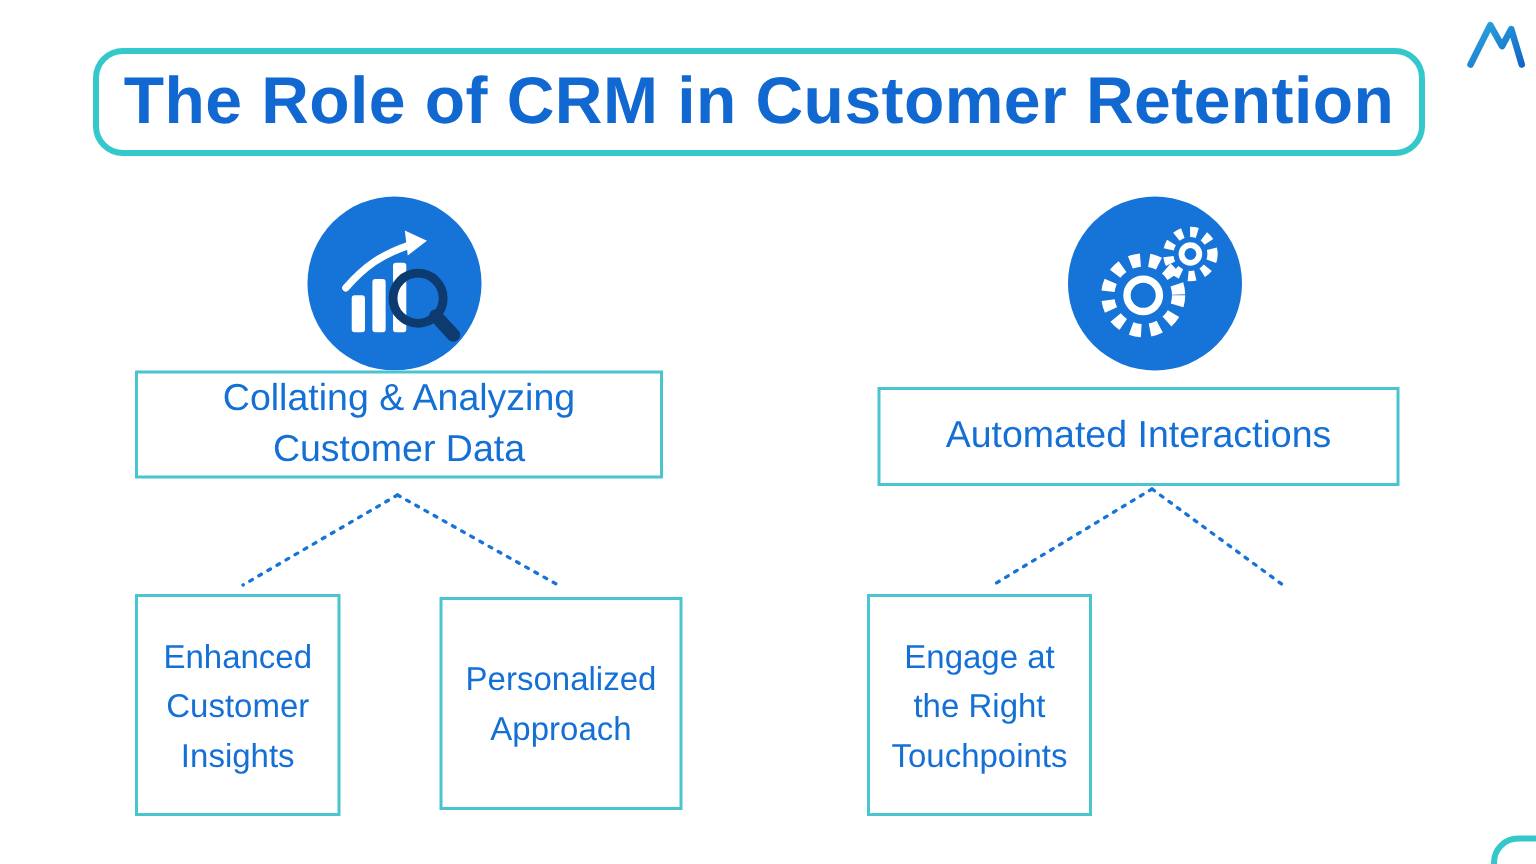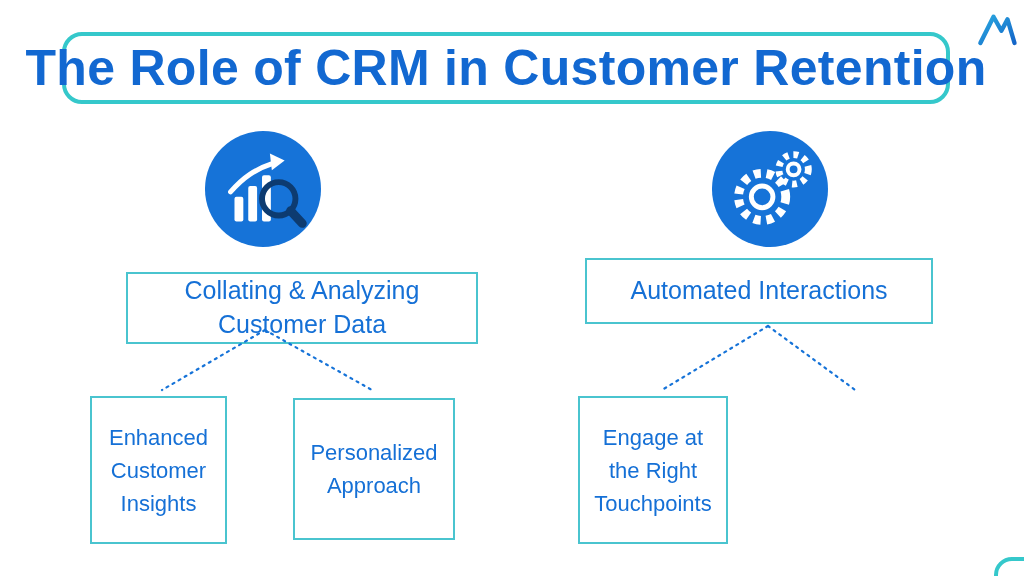--- a/index.html
+++ b/index.html
@@ -10,40 +10,40 @@
   }
 
   
   .title-banner {
     position:absolute; left:62px; top:32px; width:880px; height:64px;
     border:4px solid #35C8CB; border-radius:20px;
     display:flex; align-items:center; justify-content:center;
     background:#ffffff;
   }
   .title-banner h1 {
-    margin:0; font-size:50px; font-weight:bold; color:#1268D1;
+    margin:0; font-size:44px; font-weight:bold; color:#1268D1;
     letter-spacing:0.3px; white-space:nowrap;
   }
 
   
   .brand-logo { position:absolute; left:976px; top:8px; width:42px; height:42px; }
 
   
   .icon-circle { position:absolute; width:118px; height:118px; }
   .icon-left  { left:204px; top:130px; }
   .icon-right { left:711px; top:130px; }
 
   
   .box {
     position:absolute; border:2px solid #4AC4CF; background:#ffffff;
     display:flex; align-items:center; justify-content:center;
     text-align:center; color:#1570D6;
   }
   .main-box { font-size:25px; line-height:1.35; }
-  .main-box-left  { left:90px;  top:272px; width:348px; height:68px;margin-left:36px; }
+  .main-box-left  { left:90px;  top:247px; width:348px; height:68px; }
   .main-box-right { left:585px; top:258px; width:344px; height:62px; }
 
   .child-box { font-size:22px; line-height:1.5; padding:6px; box-sizing:border-box; }
   .child-1 { left:90px;  top:396px; width:137px; height:148px; }
   .child-2 { left:293px; top:398px; width:162px; height:142px; }
   .child-3 { left:578px; top:396px; width:150px; height:148px; }
   .child-4 { left:805px; top:400px; width:140px; height:140px; }
 
   
   .connectors {

